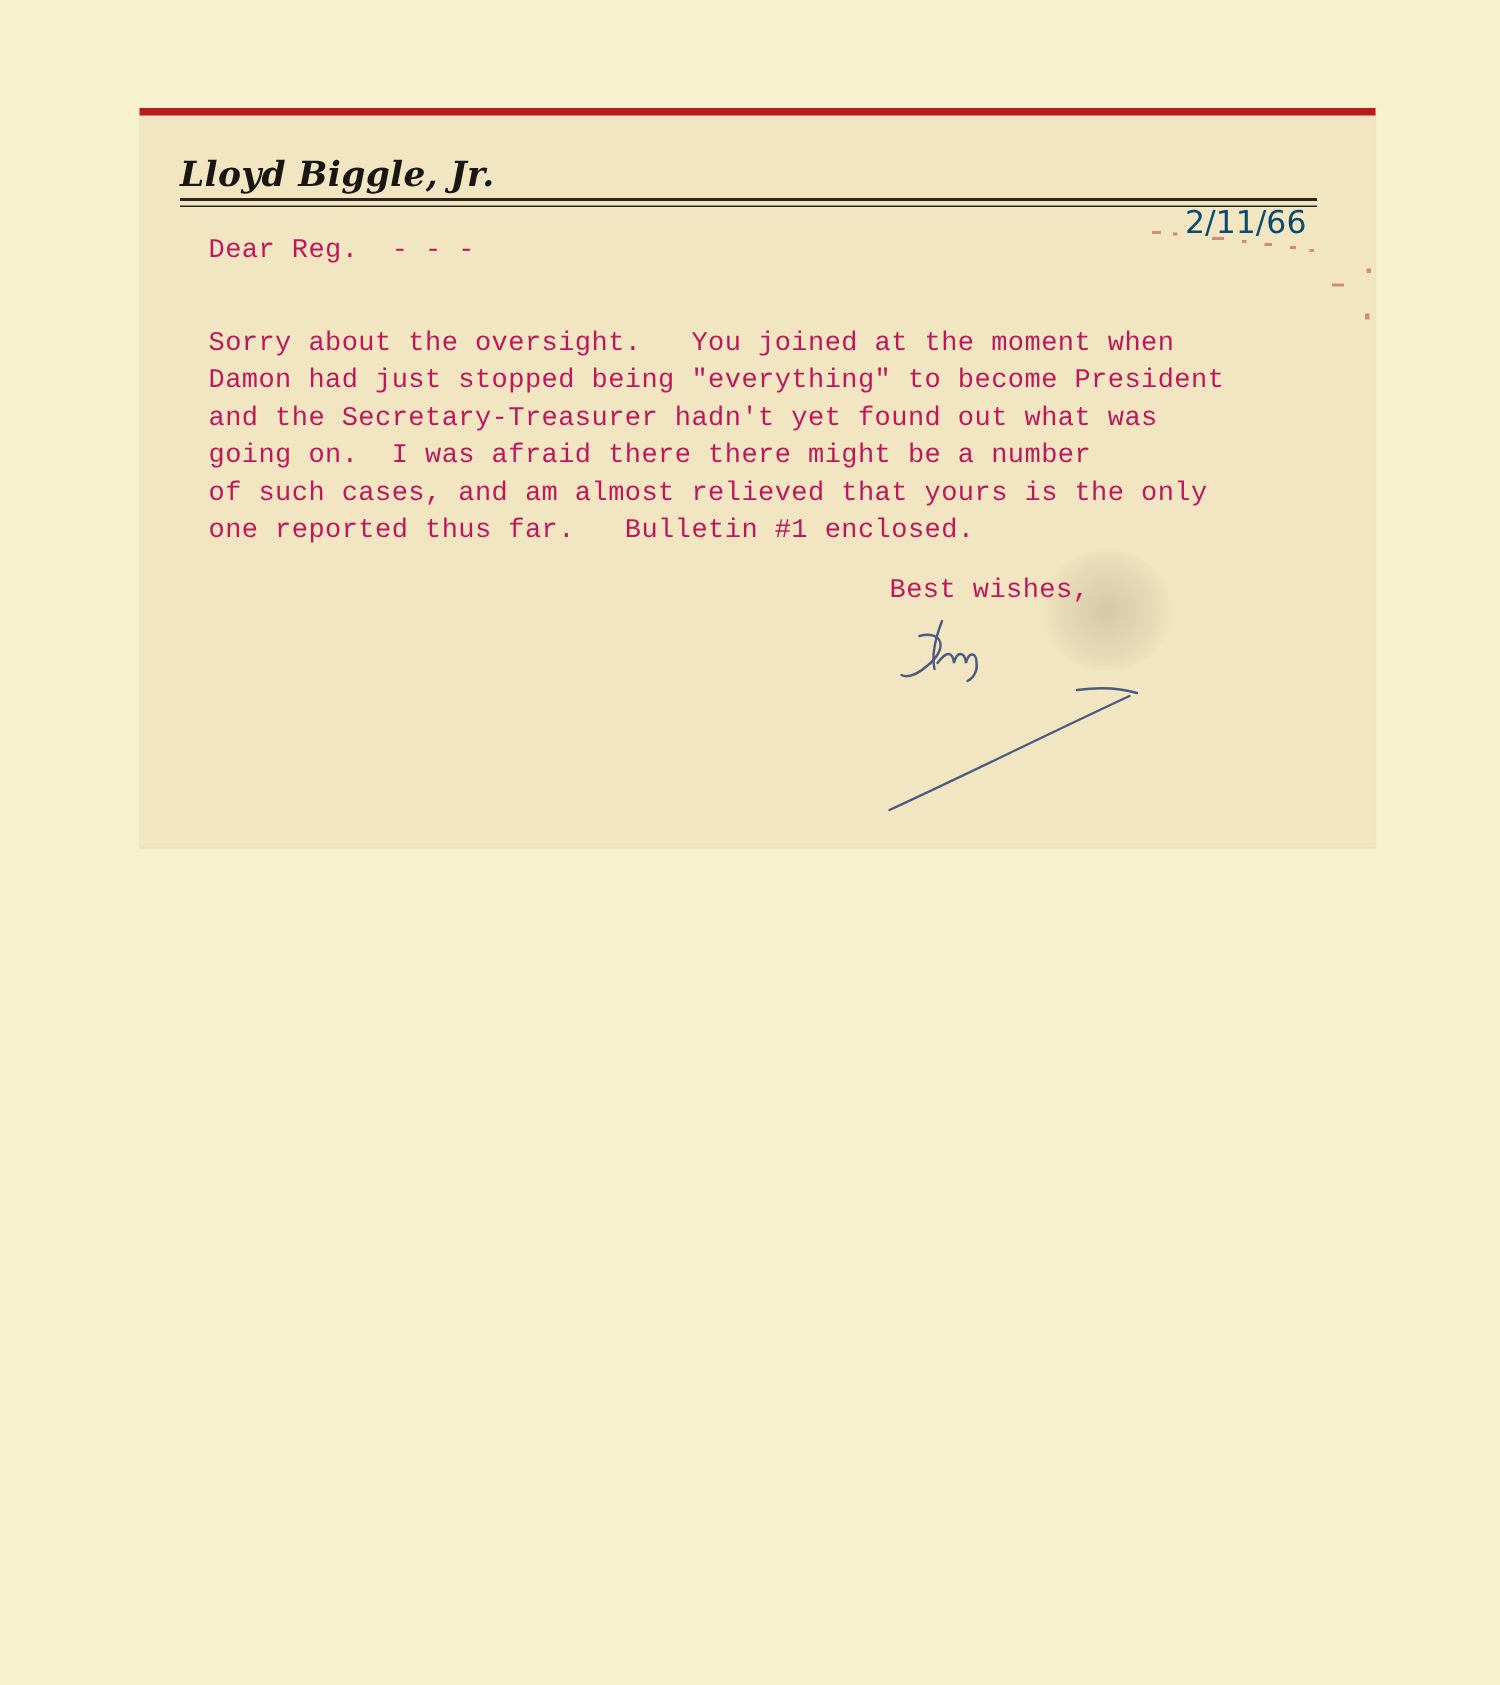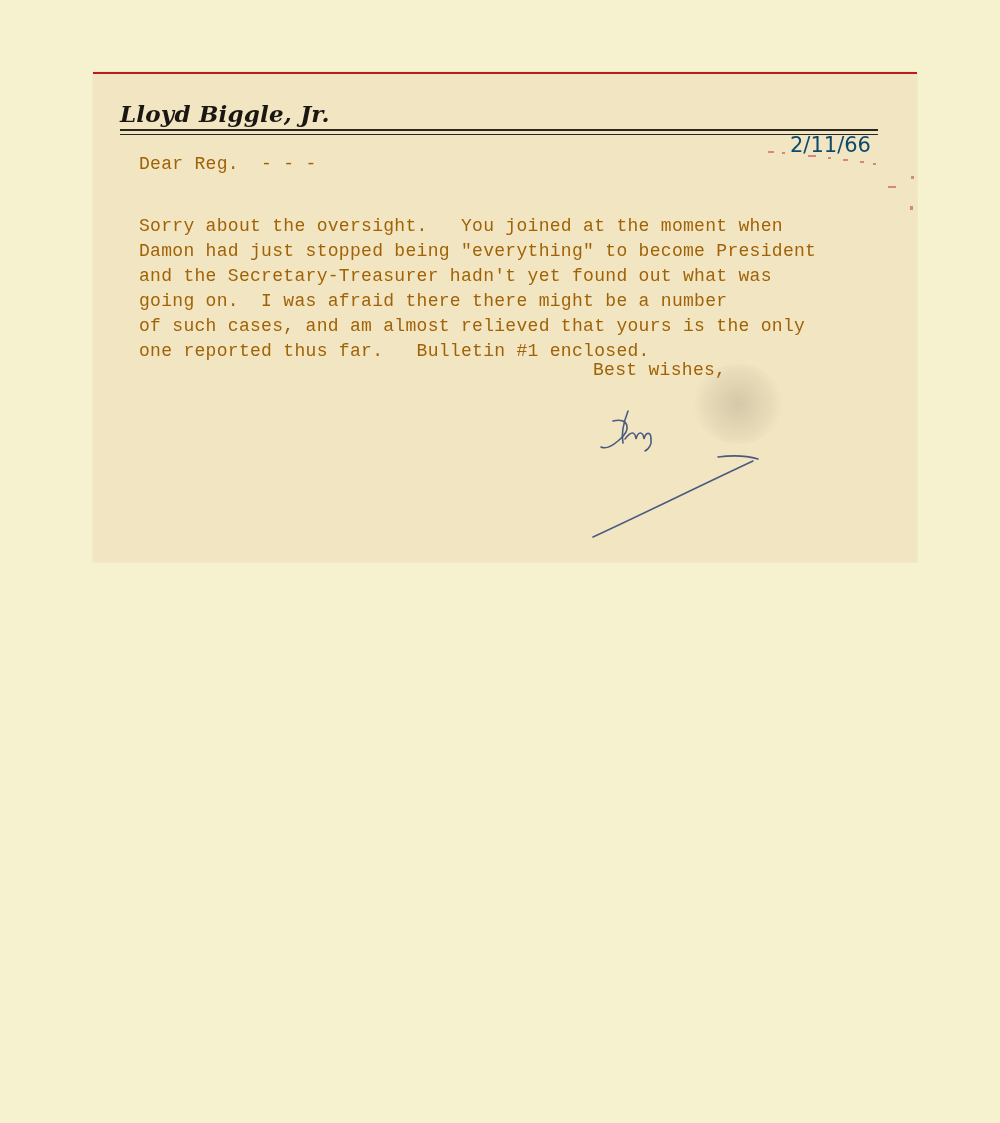--- a/index.html
+++ b/index.html
@@ -7,21 +7,21 @@
     width: 1000px; height: 1123px;
     background: #f6f1cf;
     position: relative;
     overflow: hidden;
   }
   .card {
     position: absolute;
     left: 93px; top: 72px;
     width: 824px; height: 488px;
     background: #f2e6c2;
-    border-top: 2px solid #b91c1c;
+    border-top: 5px solid #b91c1c;
     box-shadow: 0 0 1px rgba(120,100,60,0.25);
   }
   .letterhead-name {
     position: absolute;
     left: 27px; top: 26px;
     font-family: "DejaVu Serif", serif;
     font-style: italic;
     font-weight: bold;
     font-size: 23px;
     color: #1a1712;
@@ -39,28 +39,28 @@
     position: absolute;
     left: 27px; width: 758px;
     height: 2px; background: #2b2720;
   }
   .rule1 { top: 55px; }
   .rule2 { top: 60px; height: 1px; }
   .typed {
     position: absolute;
     font-family: "Liberation Mono", monospace;
     font-size: 18px;
-    color: #a16207;
+    color: #be185d;
     white-space: pre;
     line-height: 25px;
     letter-spacing: 0.3px;
   }
   .salutation { left: 46px; top: 78px; }
   .body-text { left: 46px; top: 140px; }
-  .closing { left: 500px; top: 284px; text-align: center; }
+  .closing { left: 500px; top: 305px; text-align: center; }
   .signature {
     position: absolute;
     left: 490px; top: 335px;
     width: 200px; height: 140px;
   }
   .smudge {
     position: absolute;
     left: 600px; top: 290px;
     width: 90px; height: 80px;
     border-radius: 50%;

